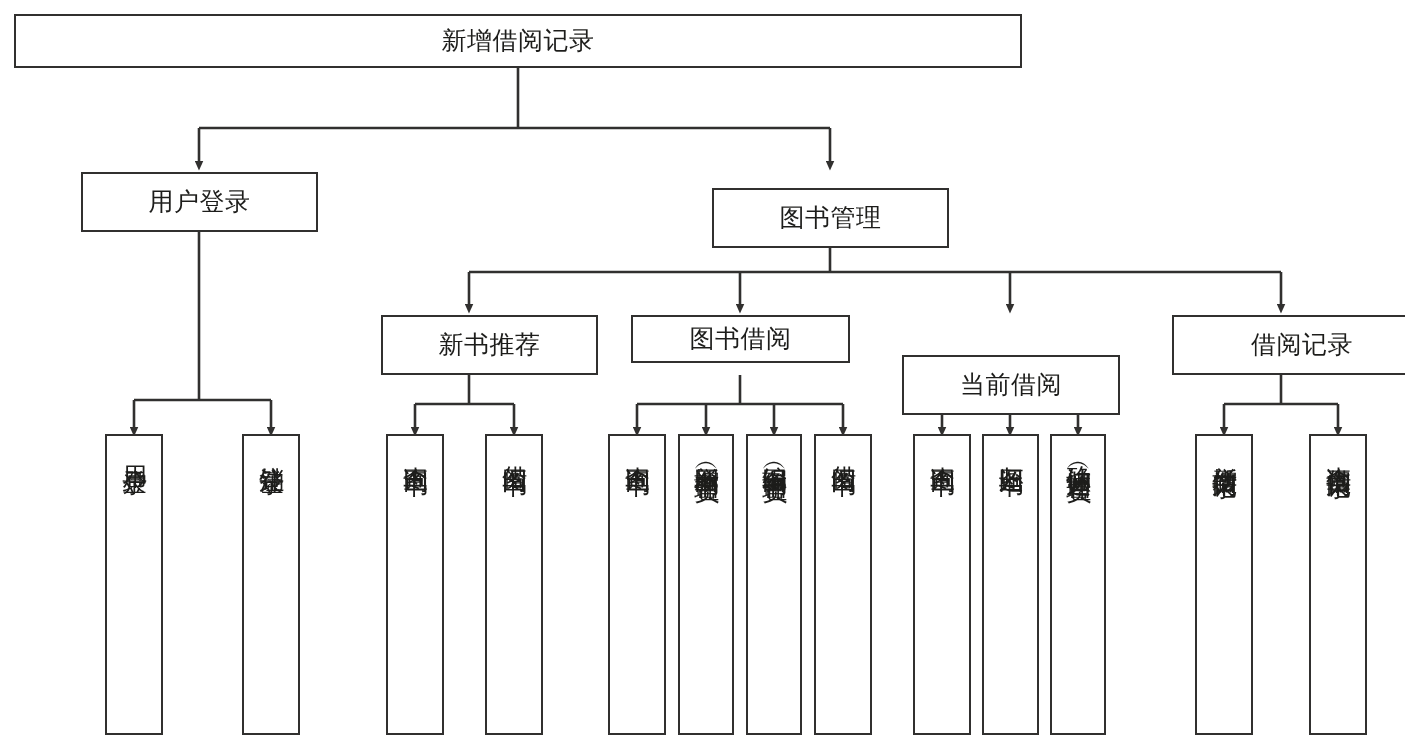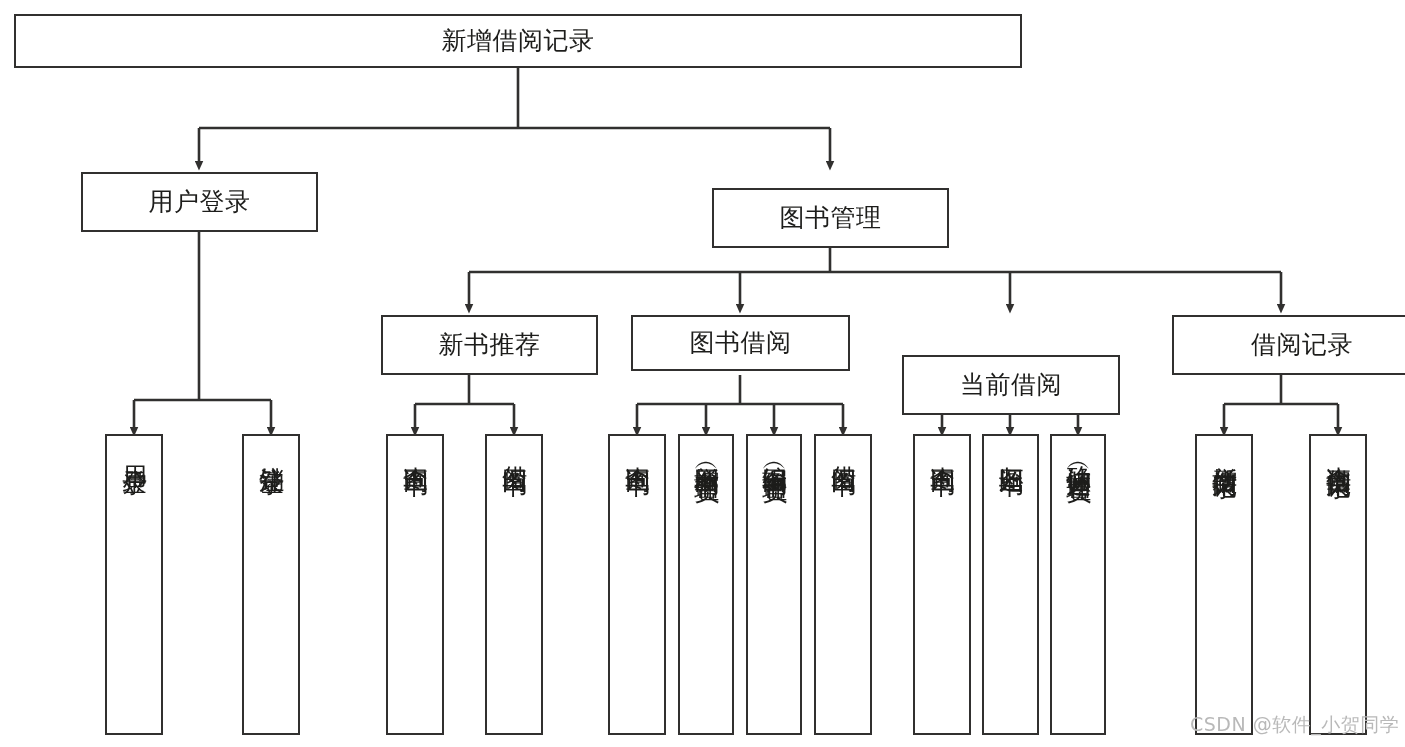--- a/index.html
+++ b/index.html
@@ -138,21 +138,21 @@
   <div class="node horiz" style="left:81px; top:172px; width:237px; height:60px;">
     <span class="node-label">用户登录</span>
   </div>
   <div class="node horiz" style="left:712px; top:188px; width:237px; height:60px;font-family:Liberation Serif, serif;">
     <span class="node-label">图书管理</span>
   </div>
 
   <div class="node horiz" style="left:361px; top:315px; width:217px; height:60px;margin-left:20px;">
     <span class="node-label">新书推荐</span>
   </div>
-  <div class="node horiz" style="left:631px; top:315px; width:219px; height:56px;">
+  <div class="node horiz" style="left:631px; top:315px; width:219px; height:48px;">
     <span class="node-label">图书借阅</span>
   </div>
   <div class="node horiz" style="left:902px; top:315px; width:218px; height:60px;margin-top:40px;">
     <span class="node-label">当前借阅</span>
   </div>
   <div class="node horiz" style="left:1172px; top:315px; width:260px; height:60px;">
     <span class="node-label">借阅记录</span>
   </div>
 
   <div class="node vert" style="left:105px; top:434px; width:58px; height:301px;">
@@ -192,15 +192,14 @@
     <span class="node-label">确认归还（管理员）</span>
   </div>
 
   <div class="node vert" style="left:1195px; top:434px; width:58px; height:301px;">
     <span class="node-label">新增借阅记录</span>
   </div>
   <div class="node vert" style="left:1309px; top:434px; width:58px; height:301px;">
     <span class="node-label">查询借阅记录</span>
   </div>
 
-  <div class="watermark">CSDN @软件_小贺同学</div>
 
 </div>
 
 </body></html>

